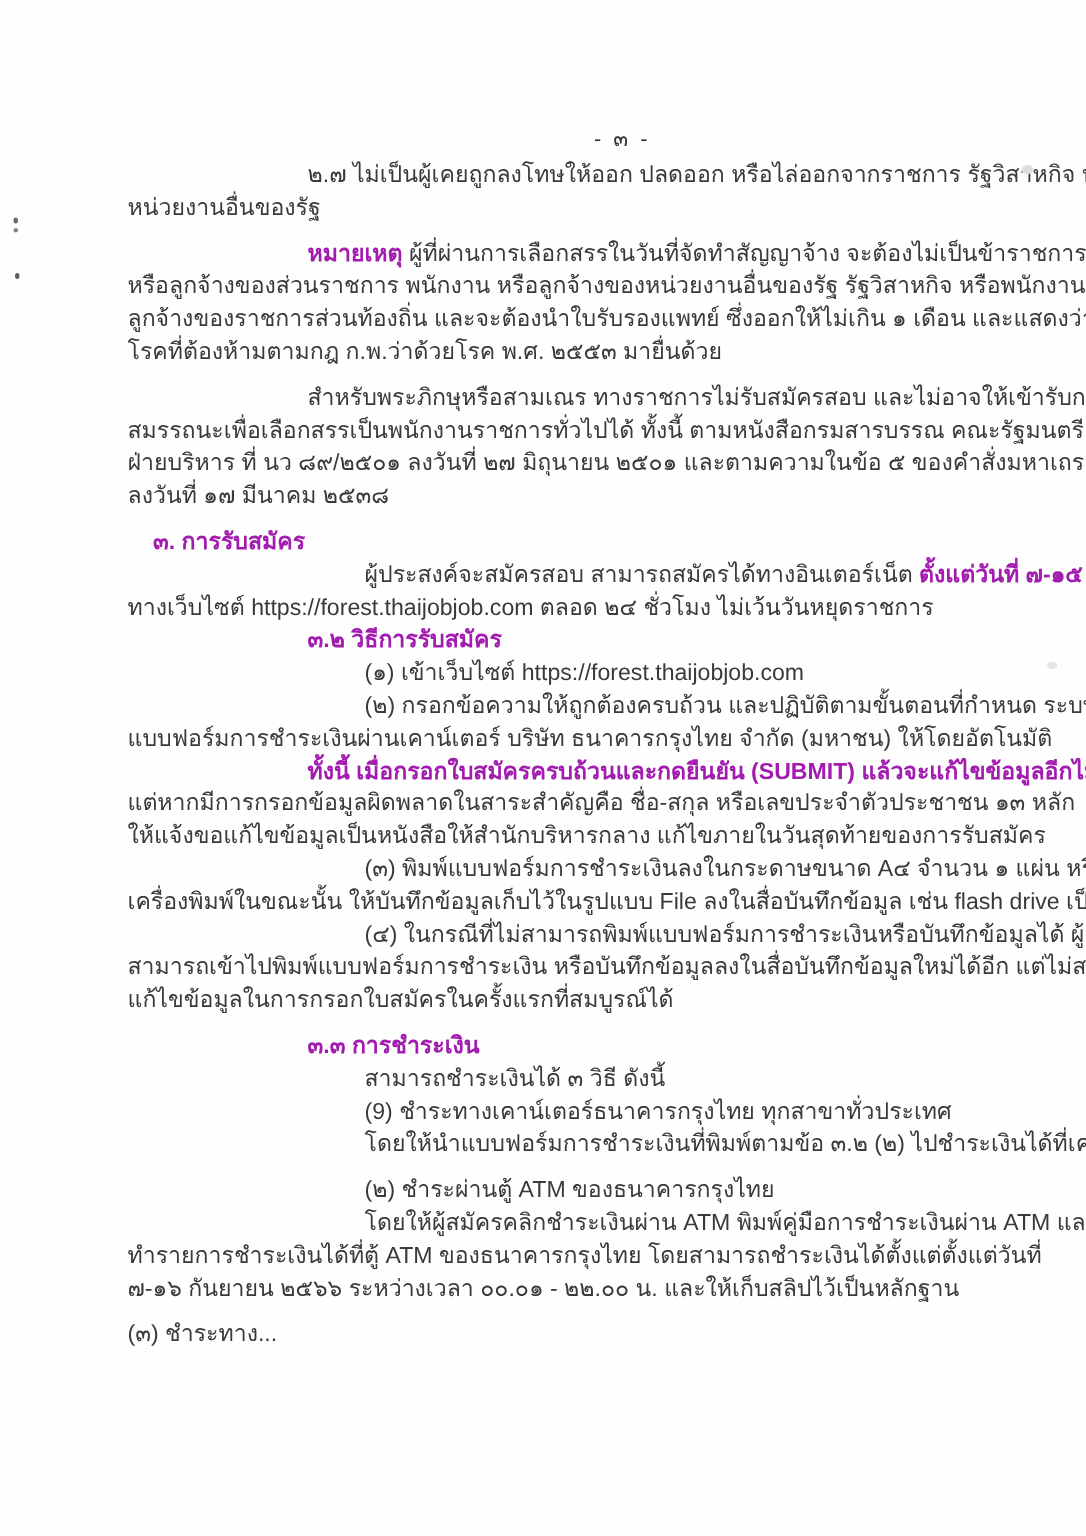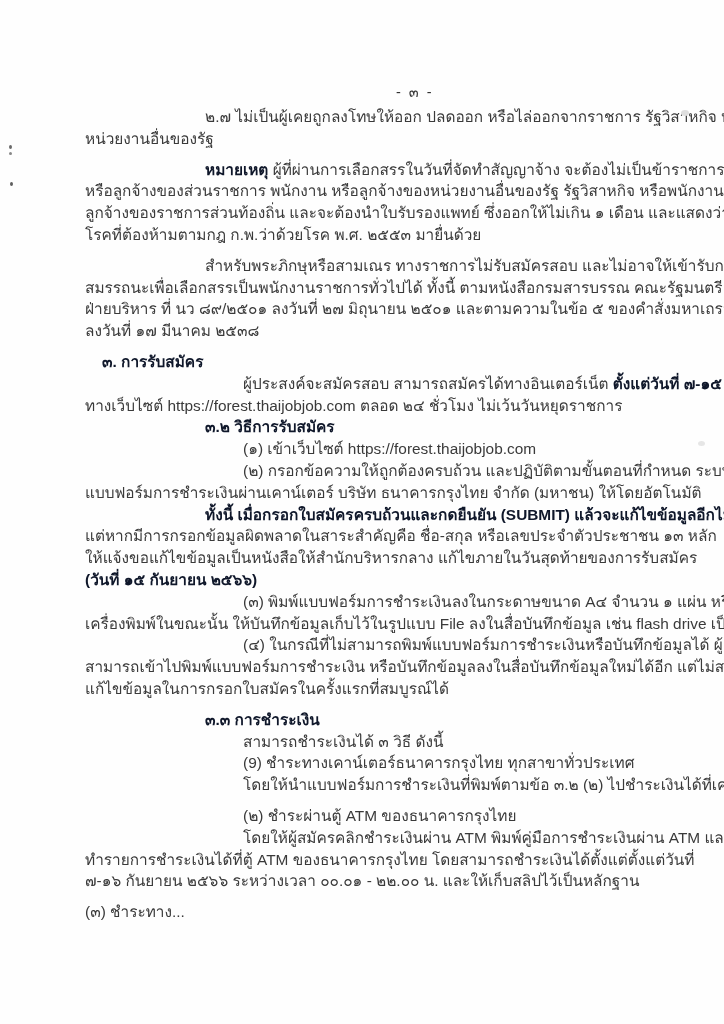--- a/index.html
+++ b/index.html
@@ -33,21 +33,21 @@
   .line {
     line-height: 21.8px;
     height: 21.8px;
     white-space: nowrap;
   }
   .ind-none    { margin-left: 0; }
   .ind-section { margin-left: 17px; }
   .ind-para    { margin-left: 120px; }
   .ind-item    { margin-left: 158px; }
   .ind-right   { text-align: left; margin-left: 0; }
-  .bold { font-weight: bold; color: #0f172a; }
+  .bold { font-weight: bold; color: #a21caf; }
   
   .speckle {
     position: absolute;
     border-radius: 50%;
   }
   .sp1 { left: 9px;  top: 145px; width: 3px; height: 4px; background: #6a6a6a; }
   .sp2 { left: 9px;  top: 152px; width: 3px; height: 3px; background: #888; }
   .sp3 { left: 10px; top: 182px; width: 3px; height: 4px; background: #5f5f5f; }
   .sp4 { left: 681px; top: 110px; width: 8px; height: 6px; background: #dedede; }
   .sp5 { left: 698px; top: 441px; width: 7px; height: 5px; background: #e6e6e6; }
@@ -78,21 +78,20 @@
         <div class="line ind-section"><span class="bold">๓. การรับสมัคร</span></div>
         <div class="line ind-item"><span>ผู้ประสงค์จะสมัครสอบ สามารถสมัครได้ทางอินเตอร์เน็ต </span><span class="bold">ตั้งแต่วันที่ ๗-๑๕ กันยายน ๒๕๖๖</span></div>
         <div class="line ind-none"><span>ทางเว็บไซต์ https://forest.thaijobjob.com ตลอด ๒๔ ชั่วโมง ไม่เว้นวันหยุดราชการ</span></div>
         <div class="line ind-para"><span class="bold">๓.๒ วิธีการรับสมัคร</span></div>
         <div class="line ind-item"><span>(๑) เข้าเว็บไซต์ https://forest.thaijobjob.com</span></div>
         <div class="line ind-item"><span>(๒) กรอกข้อความให้ถูกต้องครบถ้วน และปฏิบัติตามขั้นตอนที่กำหนด ระบบจะกำหนด</span></div>
         <div class="line ind-none"><span>แบบฟอร์มการชำระเงินผ่านเคาน์เตอร์ บริษัท ธนาคารกรุงไทย จำกัด (มหาชน) ให้โดยอัตโนมัติ</span></div>
         <div class="line ind-para"><span class="bold">ทั้งนี้ เมื่อกรอกใบสมัครครบถ้วนและกดยืนยัน (SUBMIT) แล้วจะแก้ไขข้อมูลอีกไม่ได้</span></div>
         <div class="line ind-none"><span>แต่หากมีการกรอกข้อมูลผิดพลาดในสาระสำคัญคือ ชื่อ-สกุล หรือเลขประจำตัวประชาชน ๑๓ หลัก</span></div>
         <div class="line ind-none"><span>ให้แจ้งขอแก้ไขข้อมูลเป็นหนังสือให้สำนักบริหารกลาง แก้ไขภายในวันสุดท้ายของการรับสมัคร</span></div>
-        <div class="line ind-none"><span class="bold">(วันที่ ๑๕ กันยายน ๒๕๖๖)</span></div>
         <div class="line ind-item"><span>(๓) พิมพ์แบบฟอร์มการชำระเงินลงในกระดาษขนาด A๔ จำนวน ๑ แผ่น หรือหากไม่มี</span></div>
         <div class="line ind-none"><span>เครื่องพิมพ์ในขณะนั้น ให้บันทึกข้อมูลเก็บไว้ในรูปแบบ File ลงในสื่อบันทึกข้อมูล เช่น flash drive เป็นต้น</span></div>
         <div class="line ind-item"><span>(๔) ในกรณีที่ไม่สามารถพิมพ์แบบฟอร์มการชำระเงินหรือบันทึกข้อมูลได้ ผู้สมัคร</span></div>
         <div class="line ind-none"><span>สามารถเข้าไปพิมพ์แบบฟอร์มการชำระเงิน หรือบันทึกข้อมูลลงในสื่อบันทึกข้อมูลใหม่ได้อีก แต่ไม่สามารถ</span></div>
         <div class="line ind-none"><span>แก้ไขข้อมูลในการกรอกใบสมัครในครั้งแรกที่สมบูรณ์ได้</span></div>
       </div>
       <div class="paragraph">
         <div class="line ind-para"><span class="bold">๓.๓ การชำระเงิน</span></div>
         <div class="line ind-item"><span>สามารถชำระเงินได้ ๓ วิธี ดังนี้</span></div>
         <div class="line ind-item"><span>(9) ชำระทางเคาน์เตอร์ธนาคารกรุงไทย ทุกสาขาทั่วประเทศ</span></div>

